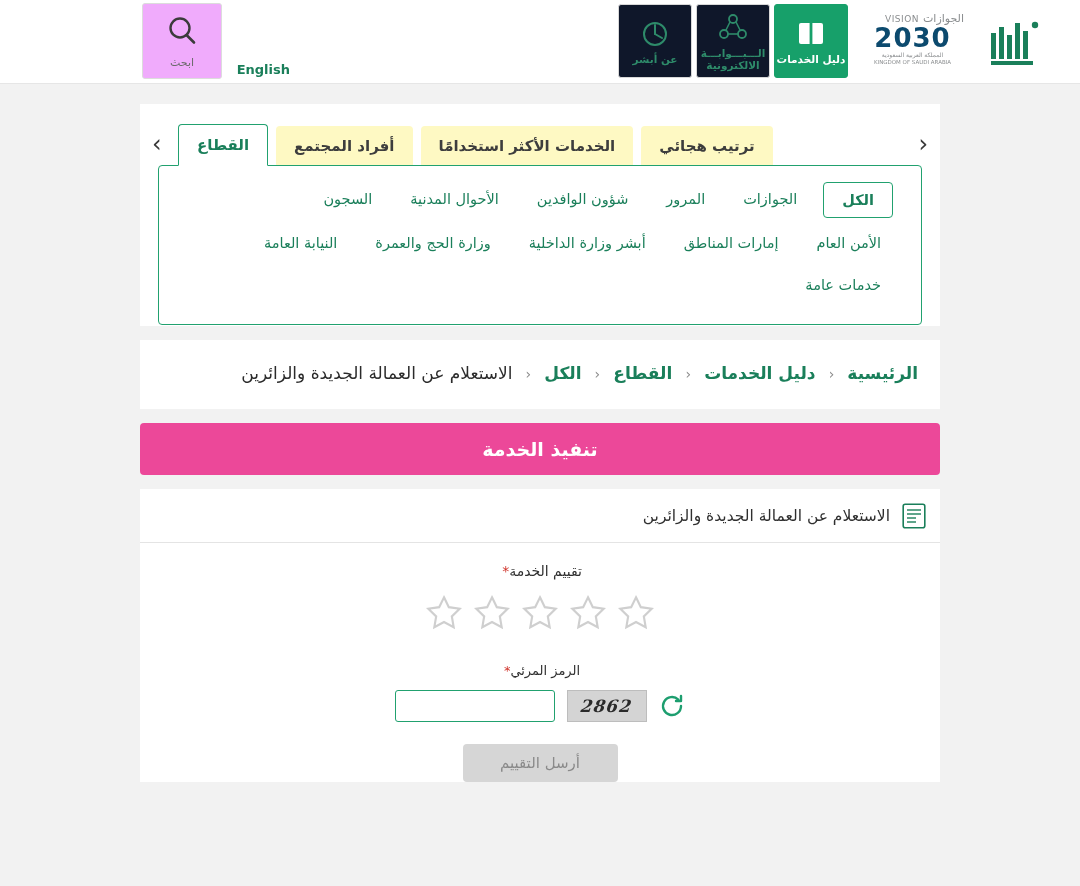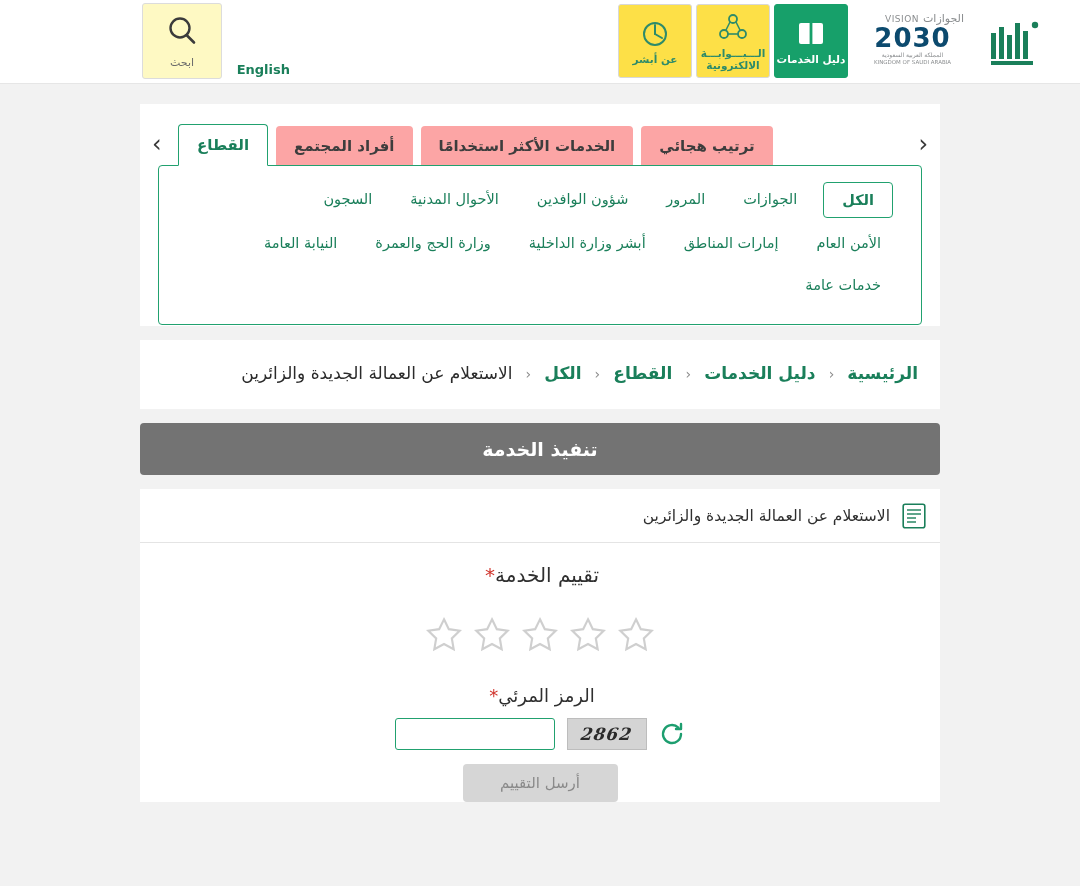--- a/index.html
+++ b/index.html
@@ -53,21 +53,21 @@
     top: 4px;
     right: 232px;
     display: flex;
     flex-direction: row;
     gap: 4px;
   }
   .tile {
     width: 74px;
     height: 74px;
     border: 1px solid #d8d8d8;
-    background: #fde047;
+    background: #0f172a;
     border-radius: 3px;
     display: flex;
     flex-direction: column;
     align-items: center;
     justify-content: center;
     gap: 2px;
     color: #2e8b6a;
     cursor: pointer;
   }
   .tile.active {
@@ -92,21 +92,21 @@
     color: #1a7f5a;
     cursor: pointer;
   }
   .search-box {
     position: absolute;
     top: 3px;
     right: 858px;
     width: 80px;
     height: 76px;
     border: 1px solid #dcdcdc;
-    background: #fef9c3;
+    background: #f0abfc;
     border-radius: 3px;
     display: flex;
     flex-direction: column;
     align-items: center;
     justify-content: center;
     gap: 4px;
     cursor: pointer;
   }
   .search-label { font-size: 11px; color: #6b6b6b; }
 
@@ -131,21 +131,21 @@
   .tabs-row {
     display: flex;
     flex-direction: row-reverse;
     align-items: flex-end;
     justify-content: flex-start;
     height: 62px;
     padding: 0 38px 0 38px;
     gap: 8px;
   }
   .tab {
-    background: #fca5a5;
+    background: #fef9c3;
     color: #3d3d3d;
     font-size: 15px;
     font-weight: bold;
     padding: 11px 18px;
     border-radius: 4px 4px 0 0;
     cursor: pointer;
     white-space: nowrap;
   }
   .tab.active {
     background: #ffffff;
@@ -220,21 +220,21 @@
     display: inline-block;
     transform: scaleX(1);
   }
 
   
   .cta-wrap { width: 800px; margin: 14px auto 0 auto; }
   .cta {
     display: block;
     width: 800px;
     height: 52px;
-    background: #737373;
+    background: #ec4899;
     color: #ffffff;
     font-size: 19px;
     font-weight: bold;
     border: none;
     border-radius: 4px;
     cursor: pointer;
     font-family: inherit;
   }
 
   
@@ -247,35 +247,35 @@
     align-items: center;
     justify-content: flex-start;
     padding: 0 14px;
     gap: 12px;
   }
   .service-title { font-size: 15.5px; color: #2f2f2f; }
   .doc-icon { width: 24px; height: 26px; }
 
   .rating-block { padding: 20px 0 0 0; text-align: center; }
   .field-label {
-    font-size: 20px;
+    font-size: 14px;
     color: #2f2f2f;
-    margin-bottom: 28px;
+    margin-bottom: 14px;
   }
   .req { color: #d0342c; margin-left: 4px; }
   .stars {
     display: flex;
     flex-direction: row;
     justify-content: center;
     gap: 8px;
     margin-bottom: 26px;
   }
   .star { cursor: pointer; }
 
-  .captcha-label { font-size: 18px; color: #2f2f2f; margin-bottom: 12px; }
+  .captcha-label { font-size: 13px; color: #2f2f2f; margin-bottom: 12px; }
   .captcha-row {
     display: flex;
     flex-direction: row;
     align-items: center;
     justify-content: center;
     gap: 12px;
   }
   .captcha-input {
     width: 160px;
     height: 32px;
@@ -306,21 +306,21 @@
     color: #2b2b2b;
     transform: skewX(-8deg);
     letter-spacing: 1px;
   }
   .refresh-btn {
     width: 26px; height: 26px;
     cursor: pointer;
     color: #1d9e6f;
   }
   .submit-btn {
-    margin: 14px auto 0 auto;
+    margin: 22px auto 0 auto;
     display: block;
     width: 155px;
     height: 38px;
     background: #d6d6d6;
     color: #8a8a8a;
     border: none;
     border-radius: 4px;
     font-size: 15px;
     font-family: inherit;
     cursor: not-allowed;

